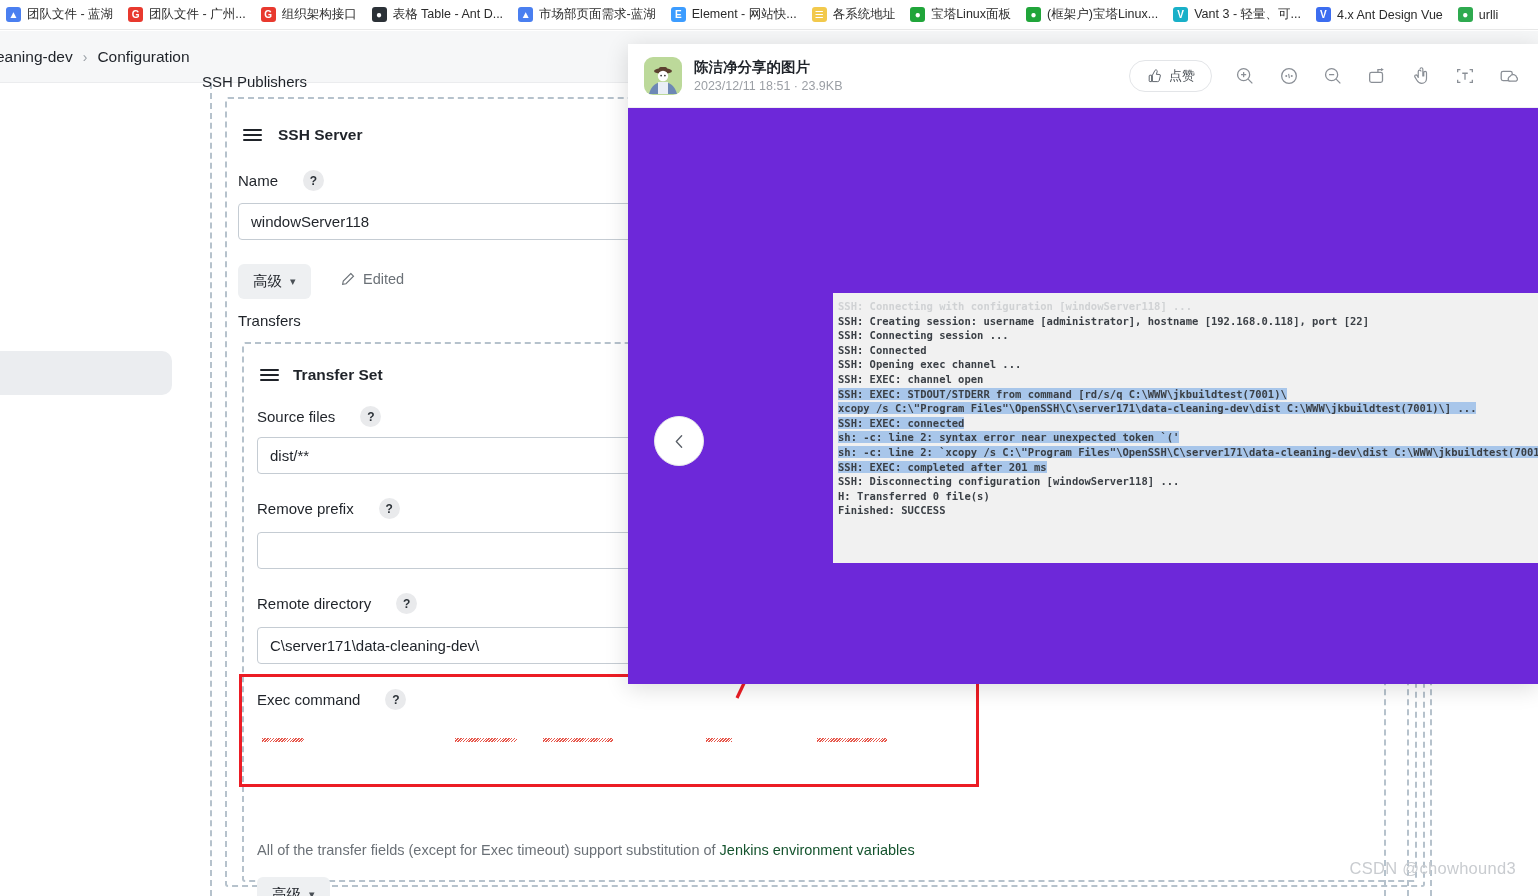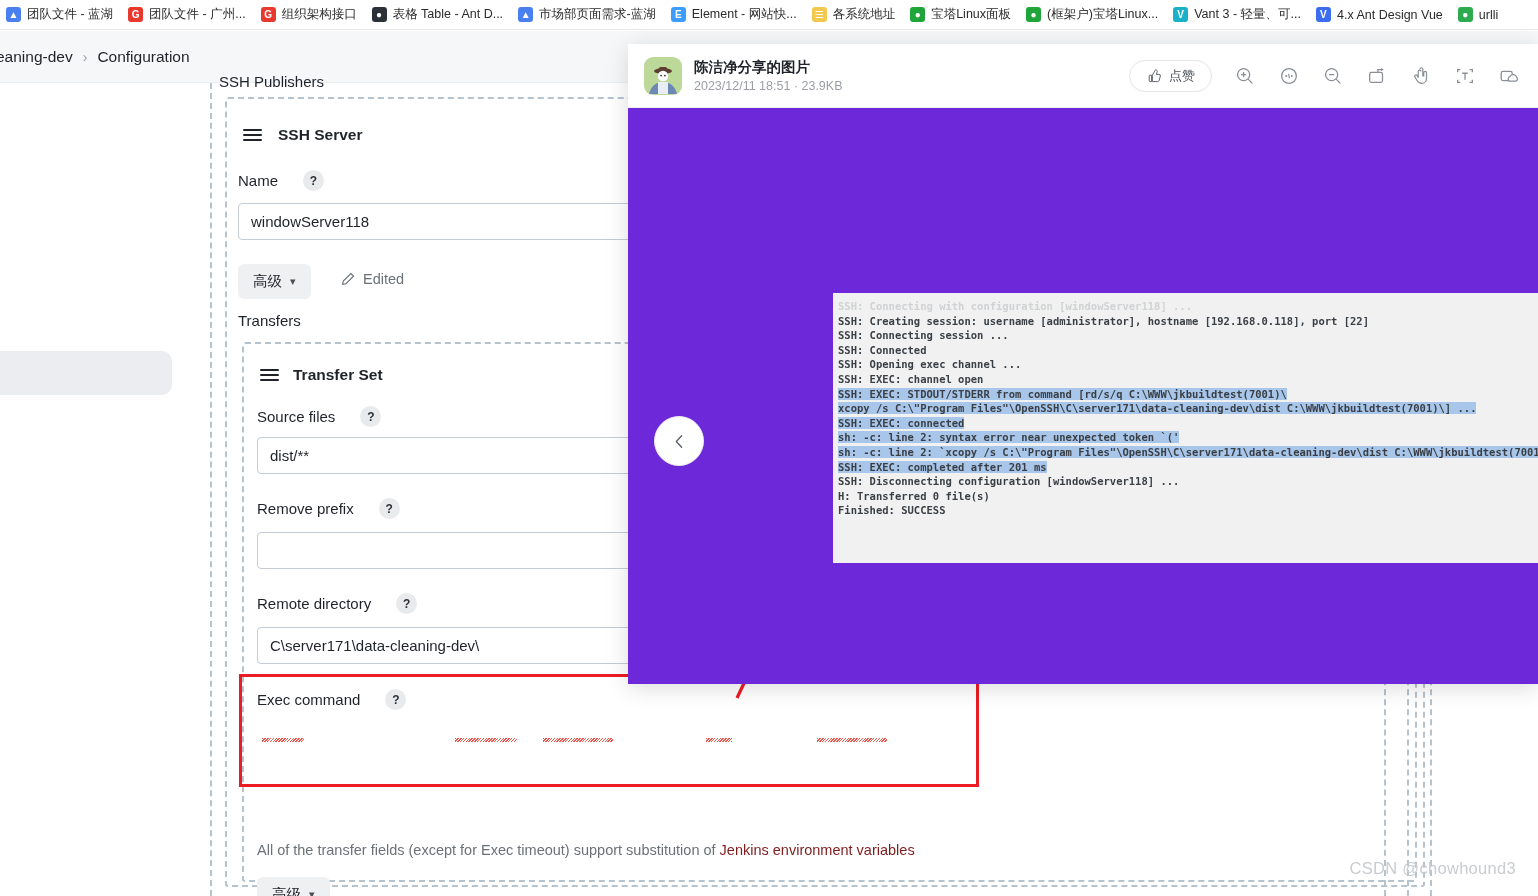--- a/index.html
+++ b/index.html
@@ -59,21 +59,21 @@
 
   
   .vguide {
     position: absolute; top: 0; bottom: -10px; width: 0;
     border-left: 2px dashed #b6c2cc;
   }
 
   .form-area { position: absolute; left: 0; top: 0; width: 1538px; height: 813px; }
 
   .ssh-pub-label {
-    position: absolute; left: 219px; top: -10px;
+    position: absolute; left: 202px; top: -10px;
     font-size: 15px; color: #1f2329; text-align: center;
   }
 
   
   .dashed-box {
     position: absolute;
     border: 2px dashed #b6c2cc;
     border-radius: 3px;
     background: transparent;
   }
@@ -121,21 +121,21 @@
     font-size: 14.5px; color: #1f2329; cursor: pointer;
     font-family: "Liberation Sans", sans-serif;
   }
   .chev { font-size: 11px; color: #4a5056; }
   .edited {
     display: inline-flex; align-items: center; gap: 8px;
     font-size: 14.5px; color: #6b7177;
   }
   .plain-label { font-size: 15px; color: #1f2329; }
   .note { font-size: 14.5px; color: #6b7177; }
-  .note a { color: #7f1d1d; text-decoration: none; text-align: center; }
+  .note a { color: #14532d; text-decoration: none; text-align: center; }
 
   
   .squig {
     position: absolute; height: 4px;
     background-image: repeating-linear-gradient(
       135deg, #e23b2e 0px, #e23b2e 1px, transparent 1px, transparent 2px);
     opacity: .85;
   }
 
   

